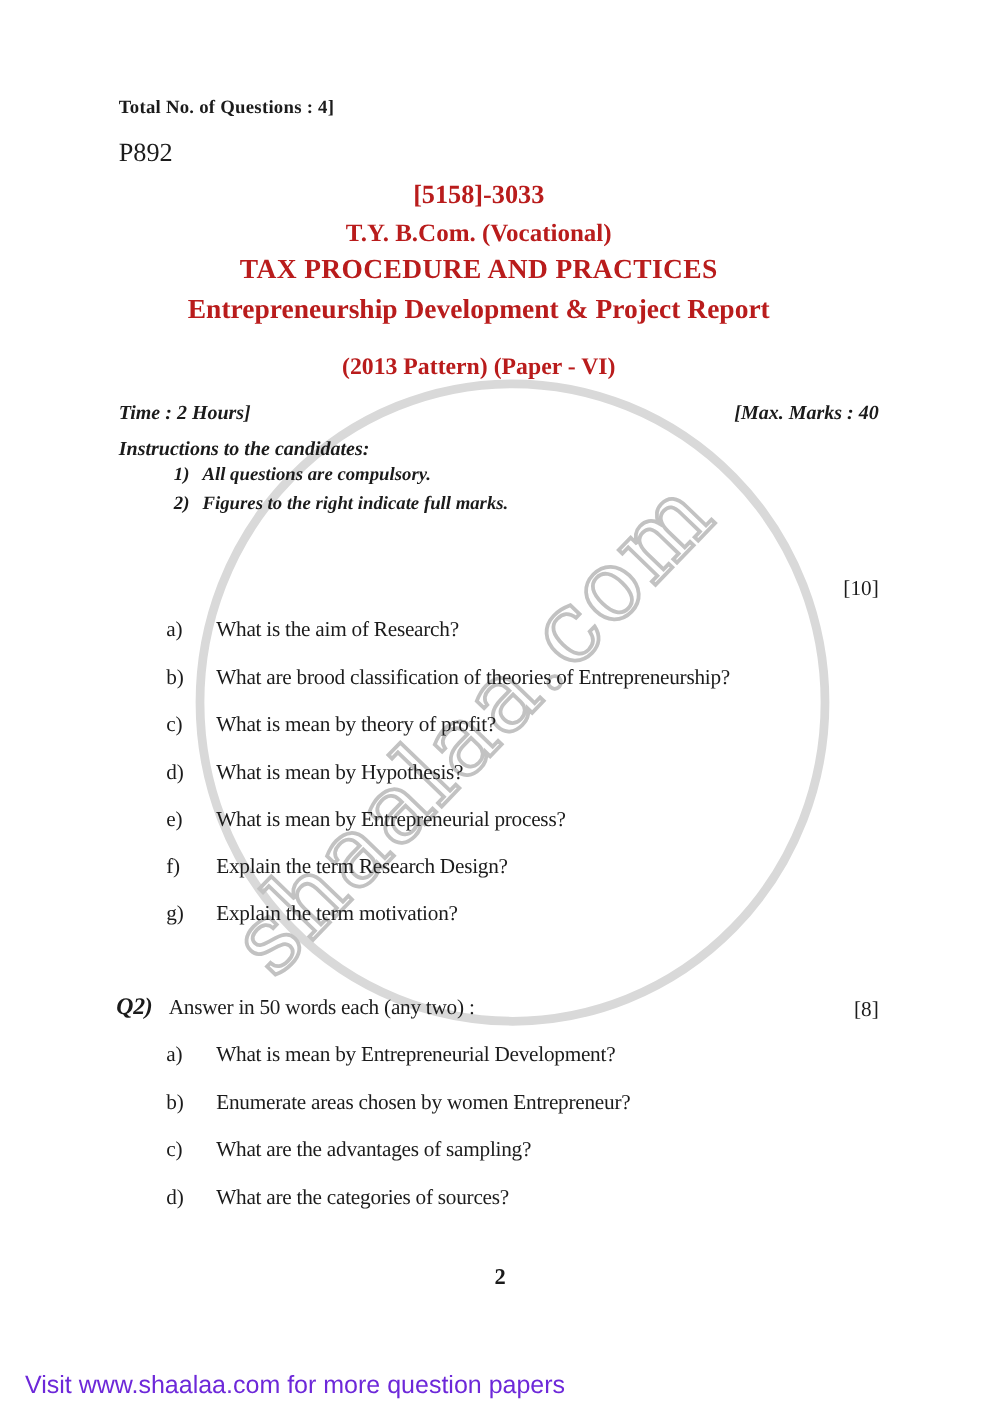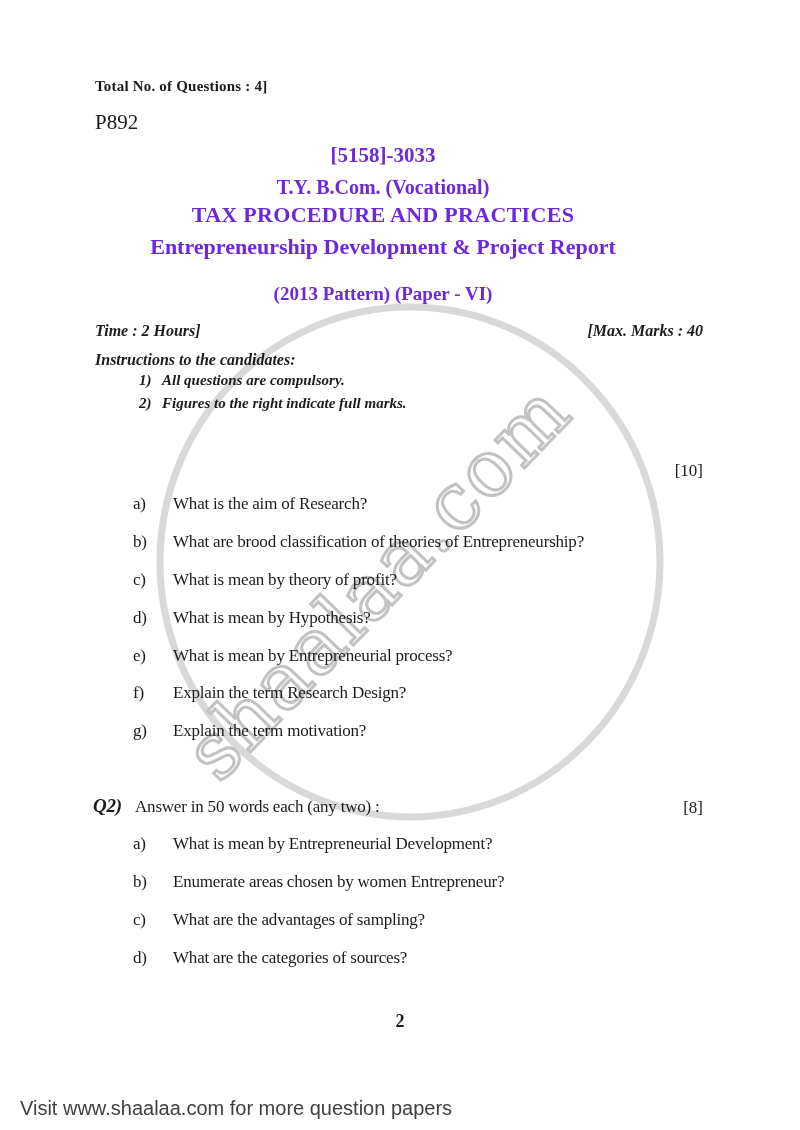--- a/index.html
+++ b/index.html
@@ -18,21 +18,21 @@
   
   .watermark { position: absolute; left: 0; top: 0; z-index: 0; }
 
   
   .content { position: absolute; left: 0; top: 0; width: 800px; height: 1130px; z-index: 1; }
 
   .total-q   { left: 95px;  top: 78px;  font-size: 15px; font-weight: bold; letter-spacing: .2px; }
   .pcode     { left: 95px;  top: 110px; font-size: 21px; font-weight: normal; }
 
   .head-block { left: 63px; top: 0; width: 640px; }
-  .head-line { position: absolute; left: 0; width: 640px; text-align: center; font-weight: bold; color: #6d28d9; }
+  .head-line { position: absolute; left: 0; width: 640px; text-align: center; font-weight: bold; color: #b91c1c; }
   .hl1 { top: 143px; font-size: 21px; }
   .hl2 { top: 176px; font-size: 20px; }
   .hl3 { top: 202px; font-size: 22px; letter-spacing: .3px; }
   .hl4 { top: 234px; font-size: 22px; }
   .hl5 { top: 267px; font-size: 19px; margin-top: 16px; }
 
   .time-left  { left: 95px; top: 322px; font-size: 16px; }
   .marks-right{ right: 97px; top: 322px; font-size: 16px; text-align: right; }
   .instr-title{ left: 95px; top: 351px; font-size: 16px; }
   .instr-row  { left: 139px; font-size: 15px; font-weight: bold; font-style: italic; }
@@ -49,21 +49,21 @@
   .m1 { top: 461px; }
   .m2 { top: 798px; }
 
   .item-row { left: 133px; font-size: 17px; letter-spacing: -0.2px; }
   .item-row .letter { display: inline-block; width: 40px; }
   .q1a { top: 494px; } .q1b { top: 532px; } .q1c { top: 570px; } .q1d { top: 608px; }
   .q1e { top: 646px; } .q1f { top: 683px; } .q1g { top: 721px; }
   .q2a { top: 834px; } .q2b { top: 872px; } .q2c { top: 910px; } .q2d { top: 948px; }
 
   .page-num { left: 0; top: 1011px; width: 800px; text-align: center; font-size: 18px; font-weight: bold; }
-  .footer   { left: 20px; top: 1097px; font-size: 20px; font-family: "Liberation Sans", sans-serif; color: #404040; }
+  .footer   { left: 20px; top: 1097px; font-size: 20px; font-family: "Liberation Sans", sans-serif; color: #6d28d9; }
 </style>
 </head>
 <body>
 
 <div class="page">
 
   <svg class="watermark" width="800" height="1130" viewBox="0 0 800 1130">
     <ellipse cx="410" cy="562" rx="250" ry="255" fill="none" stroke="#d9d9d9" stroke-width="7"></ellipse>
     <text transform="translate(397,600) rotate(-46)" text-anchor="middle" font-family="DejaVu Serif, serif" font-size="78" letter-spacing="2" fill="none" stroke="#c2c2c2" stroke-width="3">shaalaa.com</text>
   </svg>

